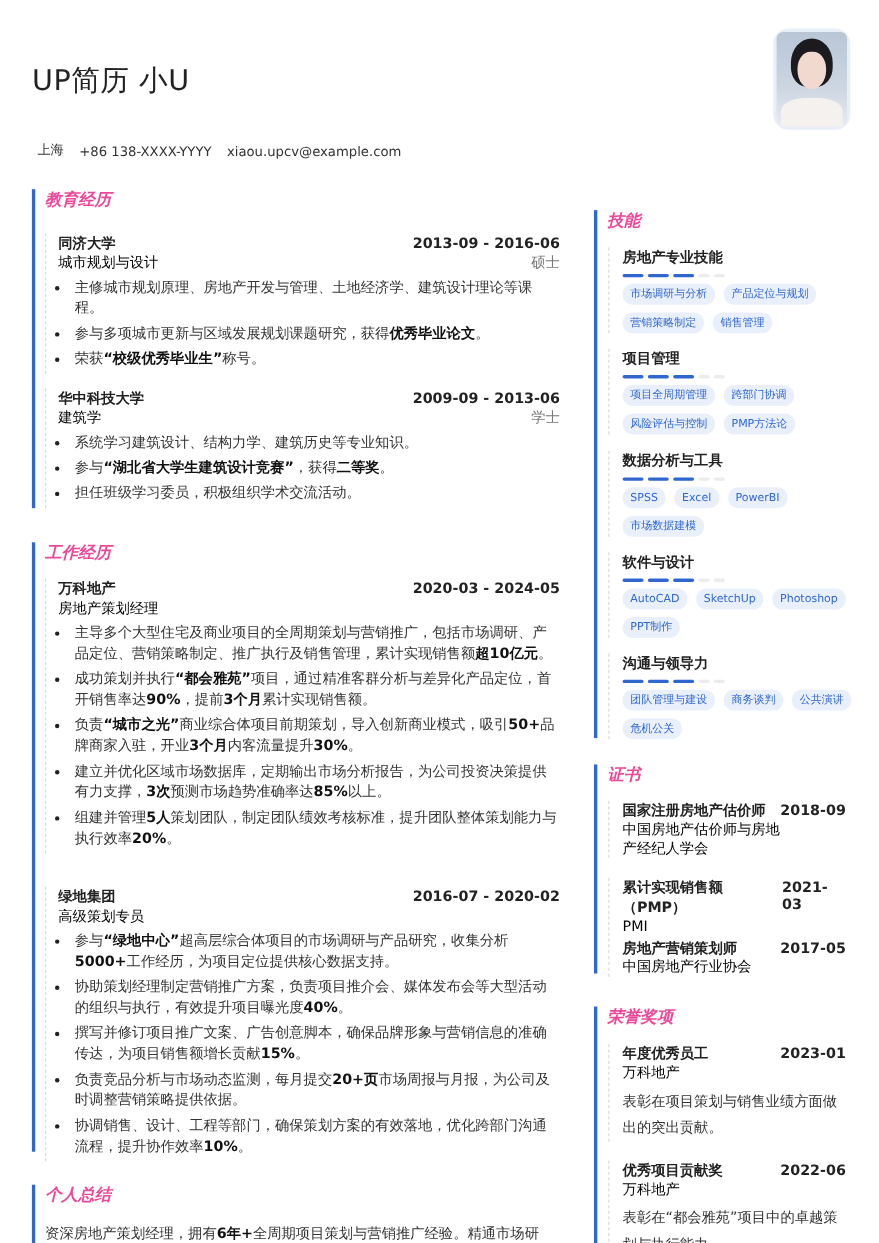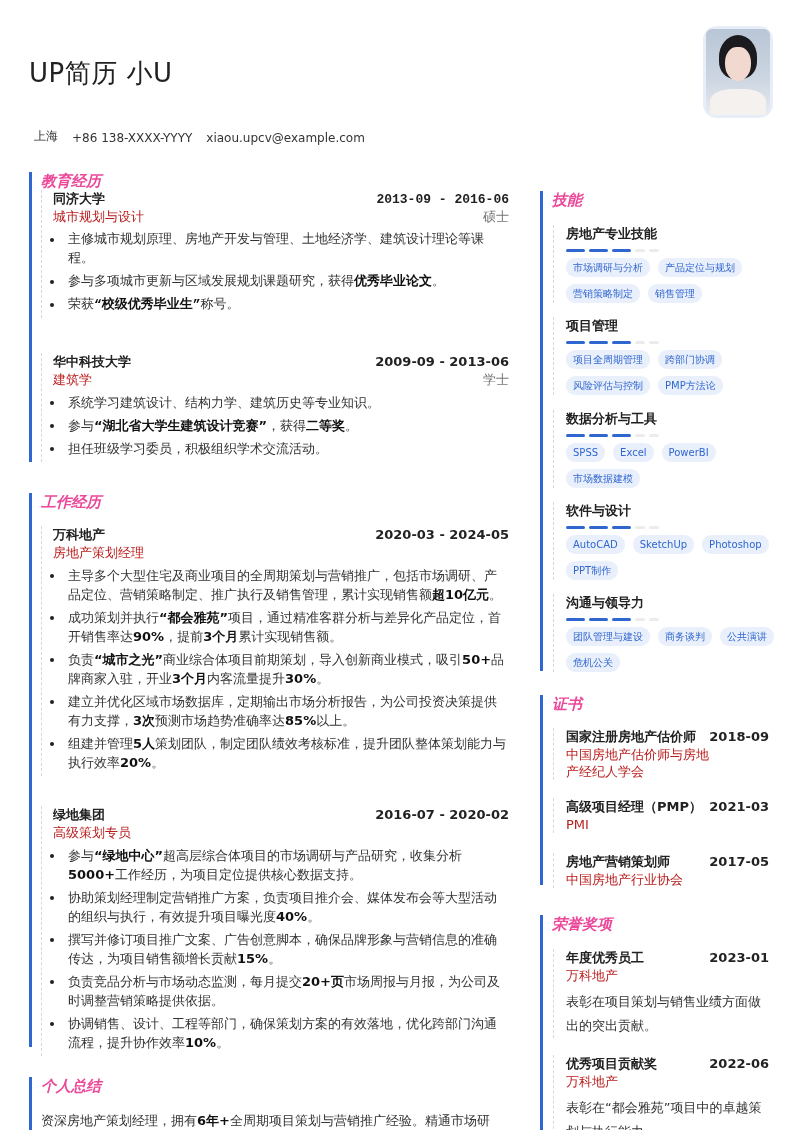--- a/index.html
+++ b/index.html
@@ -15,21 +15,21 @@
   .photo .face { position: absolute; left: 19px; top: 18px; width: 26px; height: 34px; border-radius: 45% 45% 50% 50%; background: #f2d9cf; }
   .photo .body { position: absolute; left: 4px; top: 60px; width: 56px; height: 30px; border-radius: 40% 40% 0 0; background: #f4f1ee; }
 
   .section { position: absolute; }
   .sec-bar { position: absolute; left: 0; top: 0; width: 3px; background: #2f66d0; }
   .sec-title { position: absolute; left: 12px; top: 0; font-size: 15px; font-weight: 700; color: #ec4899; font-style: italic; }
   .entry { position: absolute; border-left: 1px dashed #d8d8d8; }
   .row { display: flex; justify-content: space-between; align-items: baseline; }
   .e-title { font-size: 13px; font-weight: 700; color: #222; }
   .e-date { font-size: 13px; font-weight: 700; color: #222; }
-  .e-sub { font-size: 13px; color: #b91c1c; }
+  .e-sub { font-size: 13px; color: #000000; }
   .e-deg { font-size: 13px; color: #777; }
   ul.bullets { list-style: none; margin-top: 4px; }
   ul.bullets li { position: relative; padding-left: 26px; font-size: 13px; line-height: 19px; color: #333; margin-bottom: 4px; }
   ul.bullets li::before { content: ""; position: absolute; left: 8px; top: 8px; width: 4px; height: 4px; border-radius: 50%; background: #222; }
   b { color: #111; font-weight: 700; }
 
   .skill-group { position: absolute; border-left: 1px dashed #d8d8d8; padding-left: 12px; }
   .skill-name { font-size: 13px; font-weight: 700; color: #222; }
   .dots { display: flex; gap: 4px; margin: 6px 0 6px; }
   .dot { width: 19px; height: 3px; border-radius: 2px; background: #2f66d0; }
@@ -60,21 +60,21 @@
       <div class="hair"></div>
         <div class="body"></div>
         <div class="face"></div>
     </div>
   </div>
 
   <div class="section" style="left:29px; top:172px; width:480px; height:290px;">
     <div class="sec-bar" style="height:290px;"></div>
     <div class="sec-title">教育经历</div>
   </div>
-  <div class="entry" style="left:41px; top:190px; width:468px; padding-left:11px;font-family:Liberation Mono, monospace;">
+  <div class="entry" style="left:41px; top:212px; width:468px; padding-left:11px;">
     <div class="row">
         <span class="e-title">同济大学</span>
         <span class="e-date">2013-09 - 2016-06</span>
       </div>
     <div class="row">
         <span class="e-sub">城市规划与设计</span>
         <span class="e-deg">硕士</span>
       </div>
     <ul class="bullets" style="margin-left:-11px;">
       <li><span>主修城市规划原理、房地产开发与管理、土地经济学、建筑设计理论等课程。</span></li>
@@ -233,21 +233,21 @@
   </div>
   <div class="side-entry" style="left:553px; top:728px;">
     <div class="row">
         <span class="e-title">国家注册房地产估价师</span>
         <span class="e-date">2018-09</span>
       </div>
     <div class="e-sub" style="width:150px;">中国房地产估价师与房地产经纪人学会</div>
   </div>
   <div class="side-entry" style="left:553px; top:798px;">
     <div class="row">
-        <span class="e-title">高级项目经理（PMP）</span>
+        <span class="e-title">累计实现销售额（PMP）</span>
         <span class="e-date">2021-03</span>
       </div>
     <div class="e-sub">PMI</div>
   </div>
   <div class="side-entry" style="left:553px; top:853px;">
     <div class="row">
         <span class="e-title">房地产营销策划师</span>
         <span class="e-date">2017-05</span>
       </div>
     <div class="e-sub">中国房地产行业协会</div>

